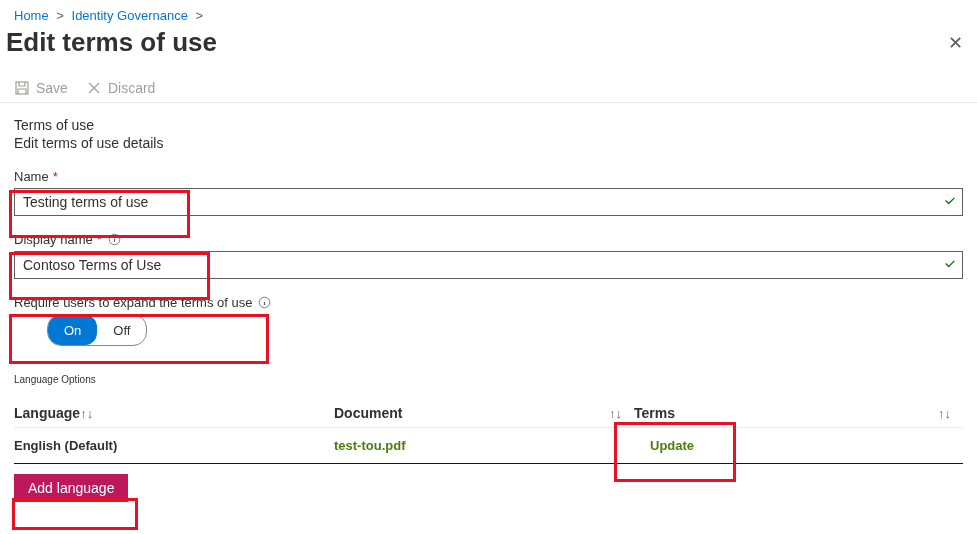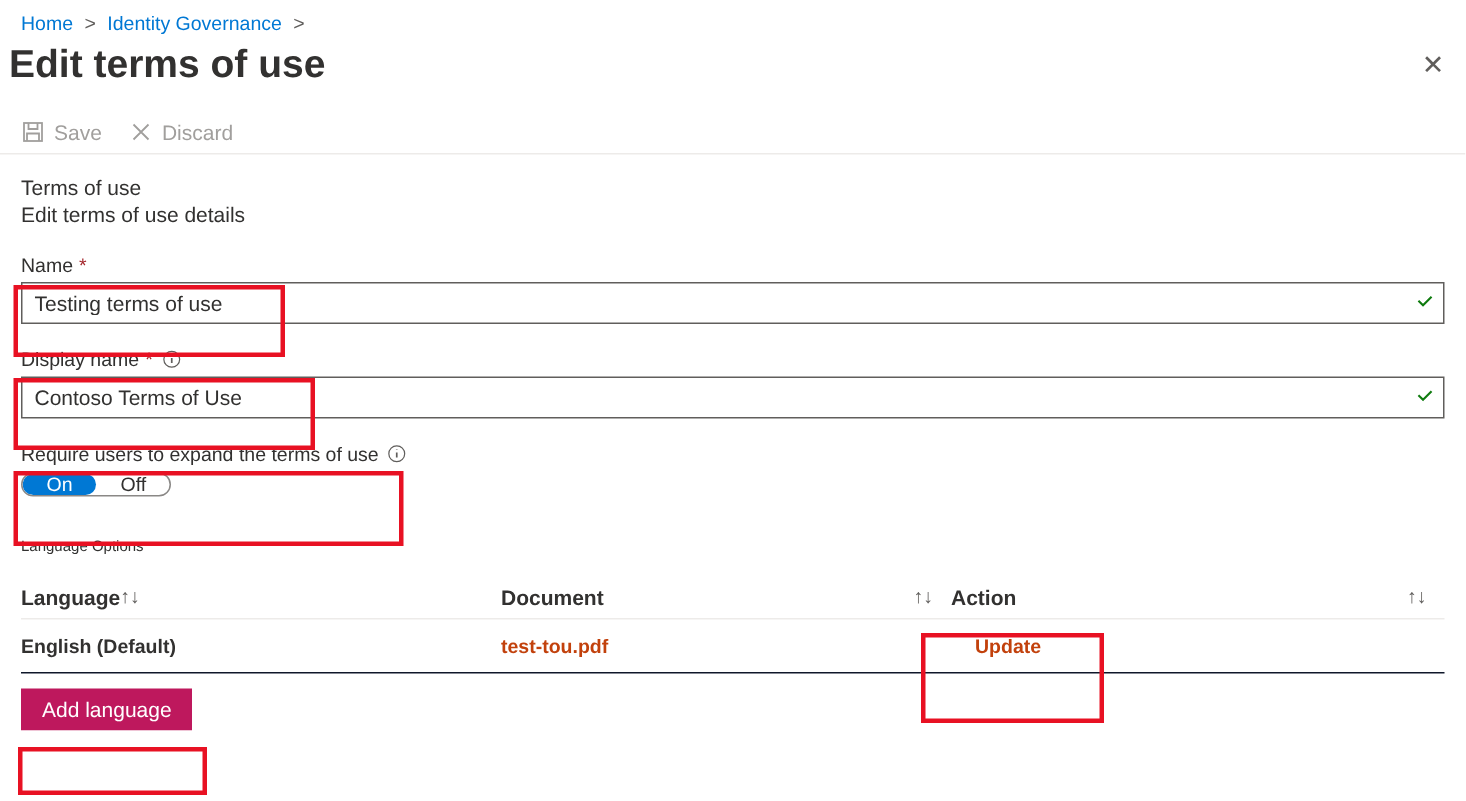--- a/index.html
+++ b/index.html
@@ -22,36 +22,36 @@
     .section-sub { font-size: 14px; color: #323130; margin-bottom: 18px; }
     
     .field { margin-bottom: 16px; position: relative; }
     .field-label { font-size: 13px; color: #323130; margin-bottom: 4px; display: flex; align-items: center; gap: 2px; }
     .required { color: #a4262c; margin-left: 2px; }
     .info-icon { display: inline-flex; margin-left: 4px; }
     .input-wrap { position: relative; }
     .text-input { width: 100%; padding: 5px 26px 5px 8px; border: 1px solid #605e5c; font-size: 14px; color: #323130; outline: none; }
     .check-icon { position: absolute; right: 6px; top: 50%; transform: translateY(-50%); color: #107c10; }
     
-    .toggle-group { display: inline-flex; border: 1px solid #8a8886; border-radius: 14px; overflow: hidden; height: 16px; align-items: flex-end; }
+    .toggle-group { display: inline-flex; border: 1px solid #8a8886; border-radius: 14px; overflow: hidden; height: 32px; align-items: flex-end; margin-left: 33px; }
     .toggle-opt { padding: 2px 16px; font-size: 13px; cursor: pointer; display: flex; align-items: center; height: 100%; }
     .toggle-opt.active { background: #0078d4; color: #fff; border-radius: 12px; }
     .toggle-opt:not(.active) { color: #323130; }
     
     .lang-section { margin-top: 28px; }
     .lang-title { font-size: 10px; margin-bottom: 14px; }
     
     .table { width: 100%; }
     .table-header { display: flex; border-bottom: 1px solid #edebe9; padding: 6px 0; font-weight: 600; font-size: 14px; }
     .table-row { display: flex; padding: 10px 0; border-bottom: 1px solid #0f172a; font-size: 13px; font-weight: bold; }
     .col-lang { flex: 0 0 320px; display: flex; align-items: center; justify-content: flex-start; padding-right: 12px; }
     .col-doc { flex: 0 0 300px; display: flex; align-items: center; justify-content: space-between; padding-right: 12px; }
     .col-action { flex: 1; display: flex; align-items: center; justify-content: space-between; padding-right: 12px; }
     .sort-icon { color: #605e5c; font-size: 13px; }
-    .link-text { color: #c2410c; cursor: pointer; text-align: center; }
+    .link-text { color: #4d7c0f; cursor: pointer; text-align: center; }
     .col-action .link-text { margin-left: 16px; }
     
     .primary-btn { background: #be185d; color: #fff; border: none; padding: 6px 14px; font-size: 14px; cursor: pointer; margin-top: 10px; }
     
     .hl { position: absolute; border: 3px solid #e81123; pointer-events: none; }
   </style>
 </head>
 <body>
 
 <div class="breadcrumb">
@@ -145,21 +145,21 @@
       <div class="table-header">
         <div class="col-lang">
           <span>Language</span>
           <span class="sort-icon">↑↓</span>
         </div>
         <div class="col-doc">
           <span>Document</span>
           <span class="sort-icon">↑↓</span>
         </div>
         <div class="col-action">
-          <span>Action</span>
+          <span>Terms</span>
           <span class="sort-icon">↑↓</span>
         </div>
       </div>
       <div class="table-row">
         <div class="col-lang">English (Default)</div>
         <div class="col-doc">
             <span class="link-text">test-tou.pdf</span>
           </div>
         <div class="col-action">
             <span class="link-text">Update</span>

